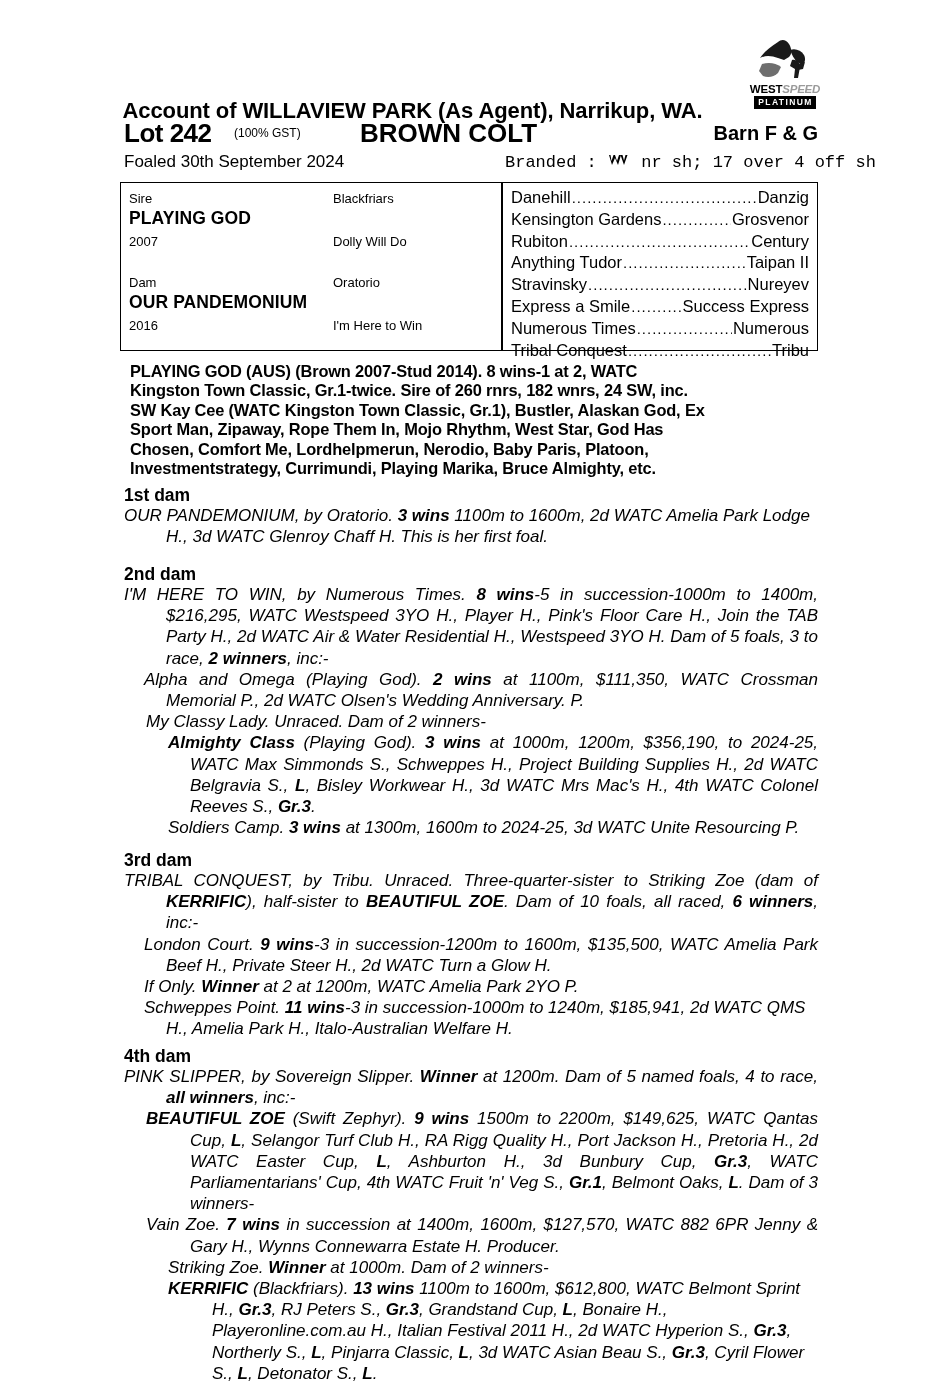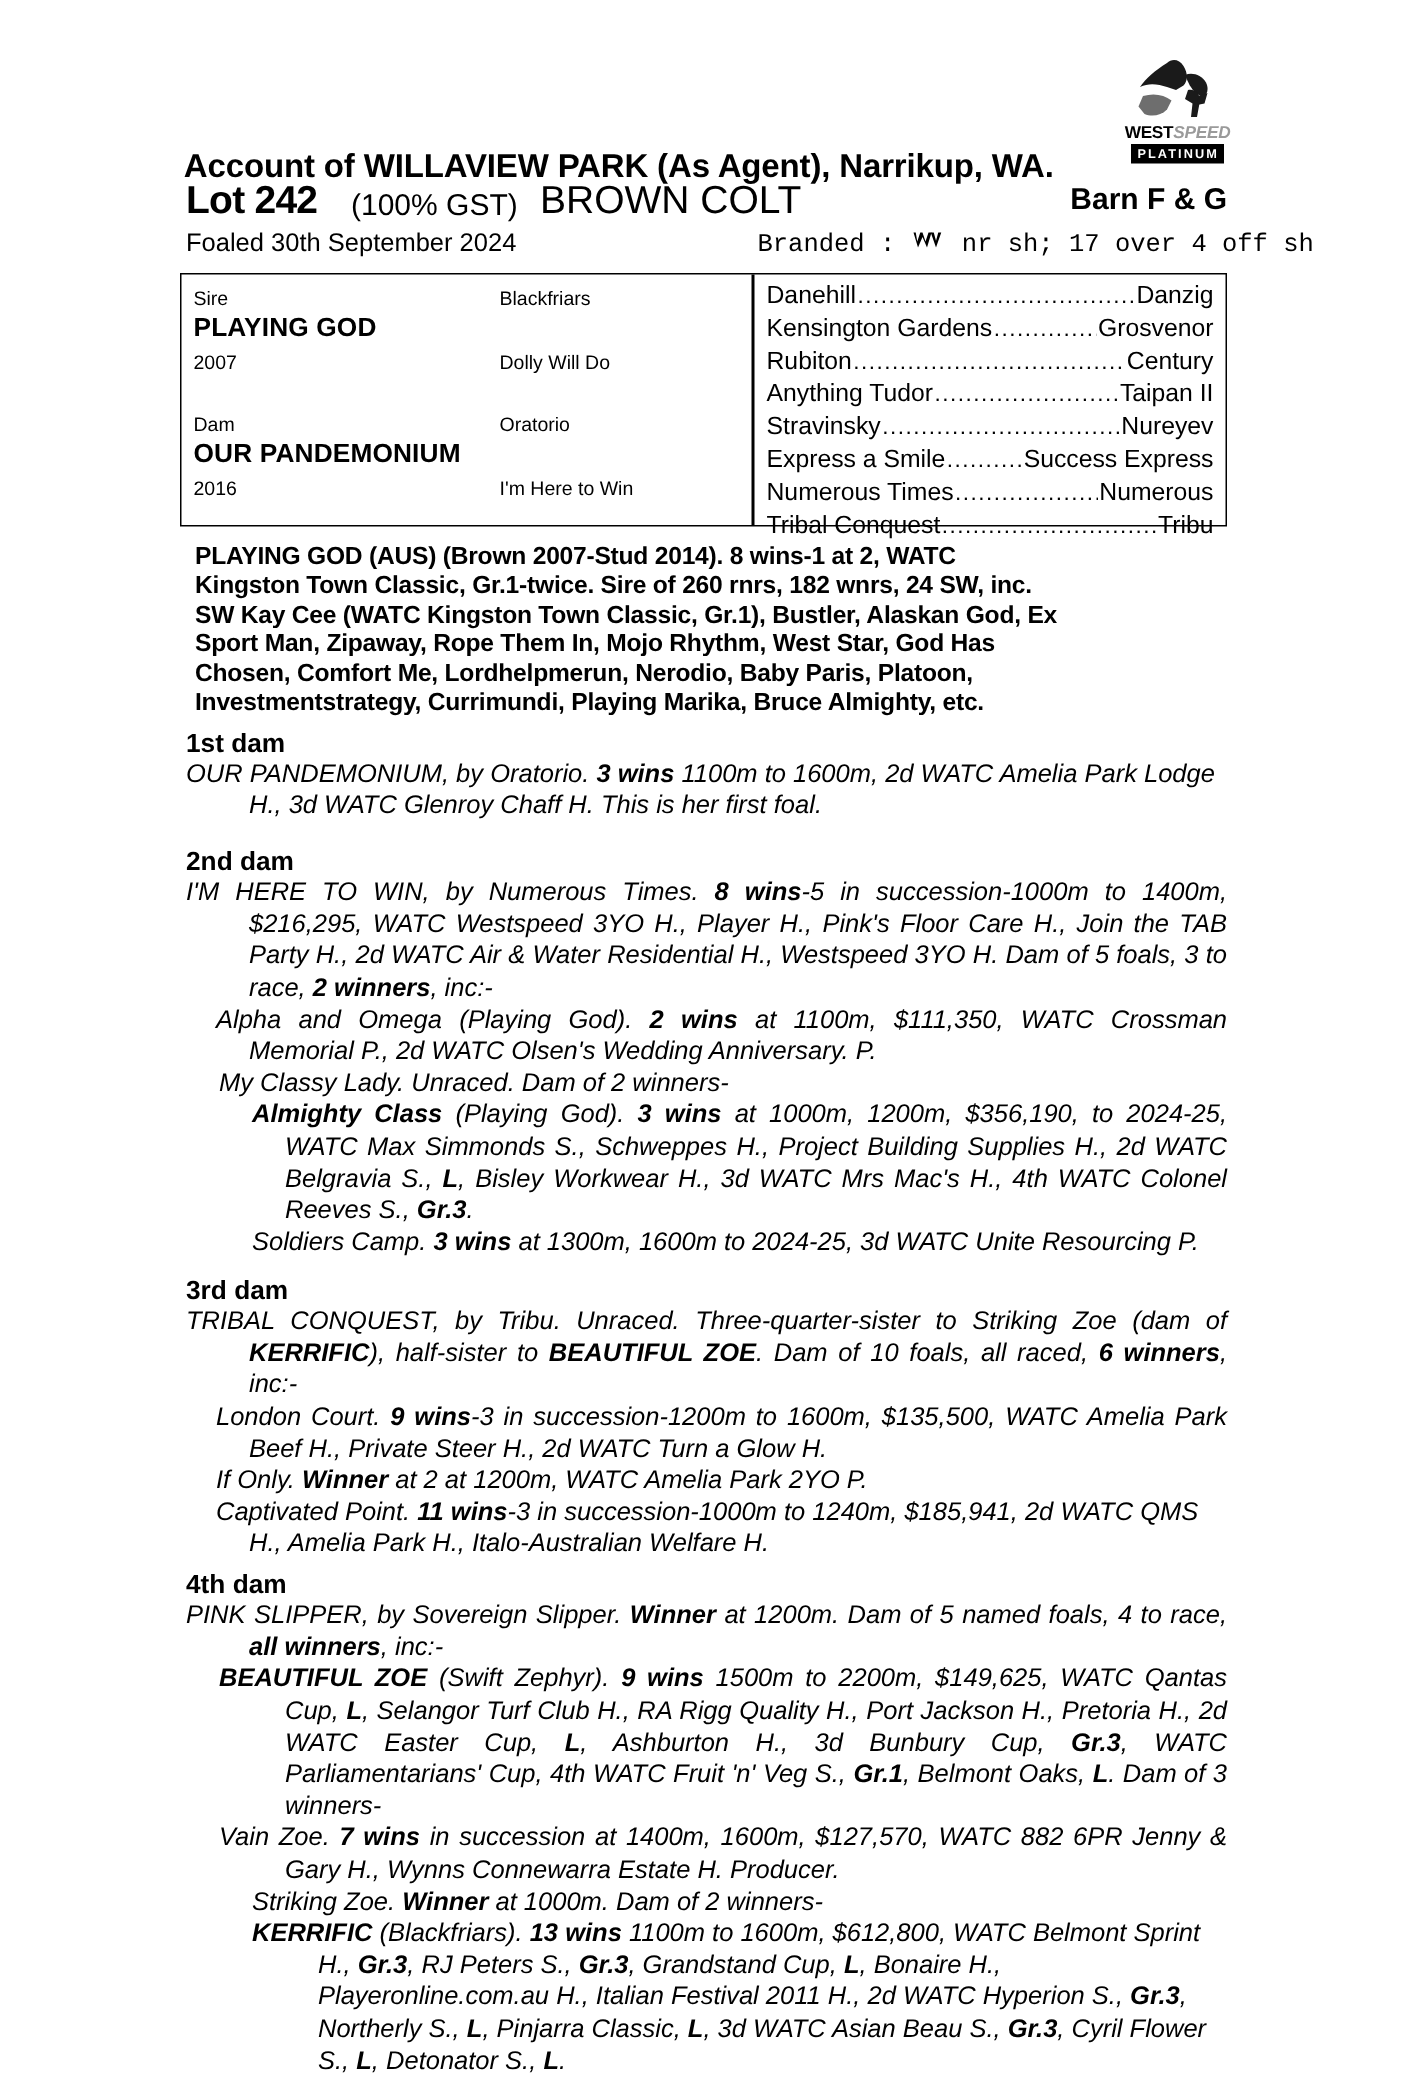--- a/index.html
+++ b/index.html
@@ -77,27 +77,27 @@
   .lot-no {
     position: absolute;
     left: 0; top: -1px;
     font-size: 26px;
     font-weight: bold;
     letter-spacing: -0.5px;
   }
   .gst {
     position: absolute;
     left: 110px; top: 7px;
-    font-size: 20px;
+    font-size: 12px;
   }
   .colt {
     position: absolute;
     left: 236px; top: -1px;
     font-size: 26px;
-    font-weight: normal;
+    font-weight: bold;
     letter-spacing: 0px;
   }
   .barn {
     position: absolute;
     right: 0; top: 3px;
     font-size: 20px;
     font-weight: bold;
   }
   .foaled {
     position: absolute;
@@ -343,21 +343,21 @@
     <p class="i1 last">My Classy Lady. Unraced. Dam of 2 winners-</p>
     <p class="hang0" style="padding-left:66px;text-indent:-22px;"><b>Almighty Class</b><span> (Playing God). </span><b>3 wins</b><span> at 1000m, 1200m, $356,190, to 2024-25, WATC Max Simmonds S., Schweppes H., Project Building Supplies H., 2d WATC Belgravia S., </span><b>L</b><span>, Bisley Workwear H., 3d WATC Mrs Mac's H., 4th WATC Colonel Reeves S., </span><b>Gr.3</b><span>.</span></p>
     <p class="hang0" style="padding-left:66px;text-indent:-22px;"><span>Soldiers Camp. </span><b>3 wins</b><span> at 1300m, 1600m to 2024-25, 3d WATC Unite Resourcing P.</span></p>
   </div>
 
   <div class="dam-head" style="top:850px;">3rd dam</div>
   <div class="blk" style="top:870px;">
     <p class="hang0" style="text-indent:-42px;"><span>TRIBAL CONQUEST, by Tribu. Unraced. Three-quarter-sister to Striking Zoe (dam of </span><b>KERRIFIC</b><span>), half-sister to </span><b>BEAUTIFUL ZOE</b><span>. Dam of 10 foals, all raced, </span><b>6 winners</b><span>, inc:-</span></p>
     <p class="hang0" style="text-indent:-22px;"><span>London Court. </span><b>9 wins</b><span>-3 in succession-1200m to 1600m, $135,500, WATC Amelia Park Beef H., Private Steer H., 2d WATC Turn a Glow H.</span></p>
     <p class="hang0 last" style="text-indent:-22px;"><span>If Only. </span><b>Winner</b><span> at 2 at 1200m, WATC Amelia Park 2YO P.</span></p>
-    <p class="hang0" style="text-indent:-22px;"><span>Captivated Point. </span><b>11 wins</b><span>-3 in succession-1000m to 1240m, $185,941, 2d WATC QMS H., Amelia Park H., Italo-Australian Welfare H.</span></p>
+    <p class="hang0" style="text-indent:-22px;"><span>Schweppes Point. </span><b>11 wins</b><span>-3 in succession-1000m to 1240m, $185,941, 2d WATC QMS H., Amelia Park H., Italo-Australian Welfare H.</span></p>
   </div>
 
   <div class="dam-head" style="top:1046px;">4th dam</div>
   <div class="blk" style="top:1066px;">
     <p class="hang0" style="text-indent:-42px;"><span>PINK SLIPPER, by Sovereign Slipper. </span><b>Winner</b><span> at 1200m. Dam of 5 named foals, 4 to race, </span><b>all winners</b><span>, inc:-</span></p>
     <p class="hang0" style="padding-left:66px;text-indent:-44px;"><b>BEAUTIFUL ZOE</b><span> (Swift Zephyr). </span><b>9 wins</b><span> 1500m to 2200m, $149,625, WATC Qantas Cup, </span><b>L</b><span>, Selangor Turf Club H., RA Rigg Quality H., Port Jackson H., Pretoria H., 2d WATC Easter Cup, </span><b>L</b><span>, Ashburton H., 3d Bunbury Cup, </span><b>Gr.3</b><span>, WATC Parliamentarians' Cup, 4th WATC Fruit 'n' Veg S., </span><b>Gr.1</b><span>, Belmont Oaks, </span><b>L</b><span>. Dam of 3 winners-</span></p>
     <p class="hang0" style="padding-left:66px;text-indent:-44px;"><span>Vain Zoe. </span><b>7 wins</b><span> in succession at 1400m, 1600m, $127,570, WATC 882 6PR Jenny &amp; Gary H., Wynns Connewarra Estate H. Producer.</span></p>
     <p class="hang0 last" style="padding-left:66px;text-indent:-22px;"><span>Striking Zoe. </span><b>Winner</b><span> at 1000m. Dam of 2 winners-</span></p>
     <p class="hang0" style="padding-left:88px;text-indent:-44px;"><b>KERRIFIC</b><span> (Blackfriars). </span><b>13 wins</b><span> 1100m to 1600m, $612,800, WATC Belmont Sprint H., </span><b>Gr.3</b><span>, RJ Peters S., </span><b>Gr.3</b><span>, Grandstand Cup, </span><b>L</b><span>, Bonaire H., Playeronline.com.au H., Italian Festival 2011 H., 2d WATC Hyperion S., </span><b>Gr.3</b><span>, Northerly S., </span><b>L</b><span>, Pinjarra Classic, </span><b>L</b><span>, 3d WATC Asian Beau S., </span><b>Gr.3</b><span>, Cyril Flower S., </span><b>L</b><span>, Detonator S., </span><b>L</b><span>.</span></p>
   </div>

